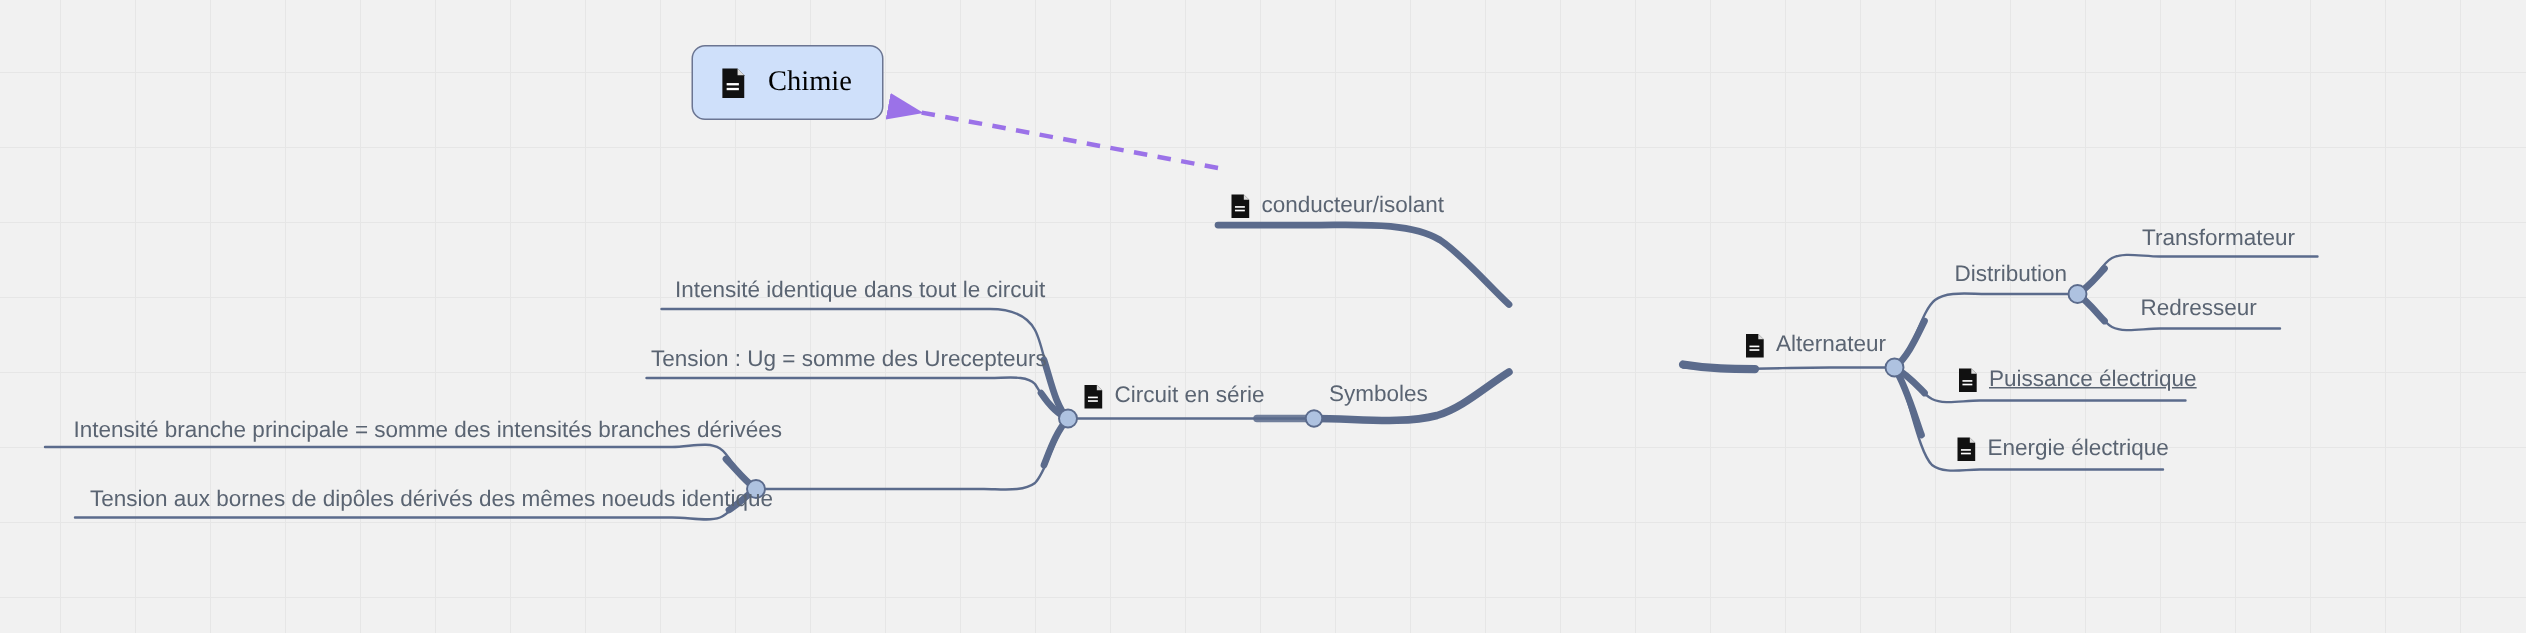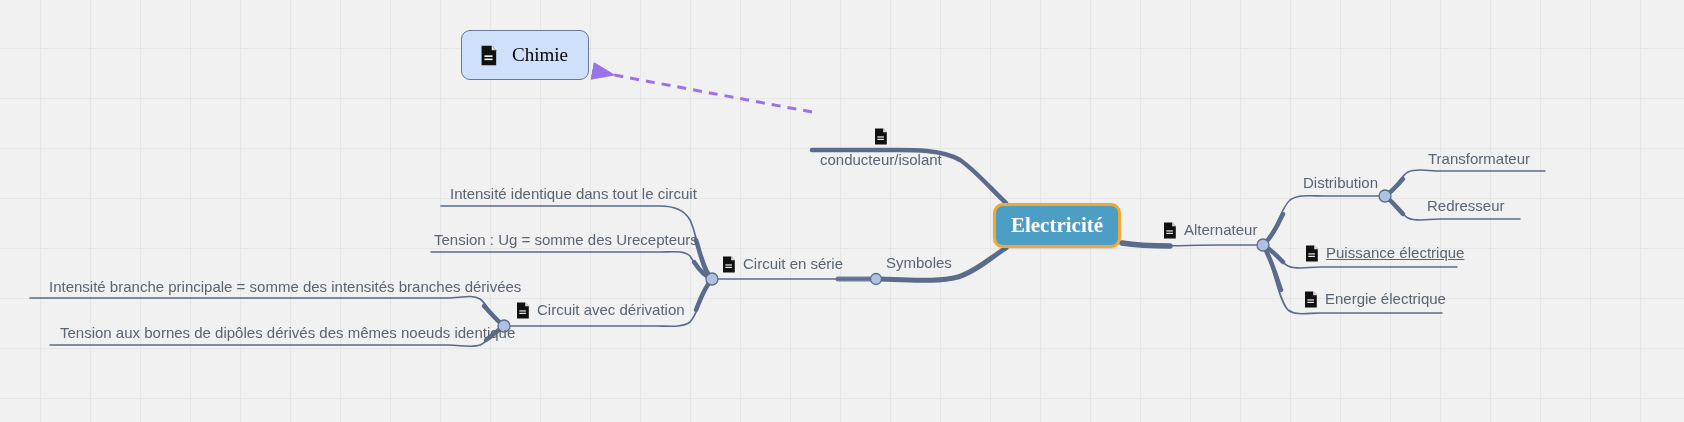--- a/index.html
+++ b/index.html
@@ -130,37 +130,34 @@
 
     <circle cx="876" cy="279" r="5.5" fill="#aec2e0" stroke="#5b6b8c" stroke-width="1.3"></circle>
     <circle cx="712" cy="279" r="6" fill="#aec2e0" stroke="#5b6b8c" stroke-width="1.3"></circle>
     <circle cx="504" cy="326" r="6" fill="#aec2e0" stroke="#5b6b8c" stroke-width="1.3"></circle>
     <circle cx="1263" cy="245" r="6" fill="#aec2e0" stroke="#5b6b8c" stroke-width="1.3"></circle>
     <circle cx="1385" cy="196" r="6" fill="#aec2e0" stroke="#5b6b8c" stroke-width="1.3"></circle>
 
     <path d="M 812 112 L 598 72" fill="none" stroke="#9b72e8" stroke-width="3" stroke-dasharray="9 7" stroke-linecap="butt" marker-end="url(#arrowhead)"></path>
   </svg>
 
-  <div class="root-node" style="left:993px; top:203px; width:128px; height:45px;">
-    <span>Electricité</span>
-  </div>
 
   <div class="chimie-node" style="left:461px; top:30px; width:128px; height:50px;">
     <span class="doc-icon">
       <svg viewBox="0 0 14 17" width="18" height="21">
         <path d="M1 0.6 h8.2 l3.6 3.6 v12.2 h-11.8 z" fill="#111111"></path>
         <path d="M9.2 0.6 v3.6 h3.6 z" fill="#ffffff" opacity="0.85"></path>
         <rect x="3.3" y="8.4" width="6.6" height="1.25" fill="#ffffff"></rect>
         <rect x="3.3" y="11" width="6.6" height="1.25" fill="#ffffff"></rect>
       </svg>
     </span>
     <span>Chimie</span>
   </div>
 
-  <div class="node-label" style="left:820px; top:128px;flex-direction:column;">
+  <div class="node-label" style="left:820px; top:128px;">
     <span class="doc-icon">
       <svg viewBox="0 0 14 17" width="14" height="17">
         <path d="M1 0.6 h8.2 l3.6 3.6 v12.2 h-11.8 z" fill="#111111"></path>
         <path d="M9.2 0.6 v3.6 h3.6 z" fill="#ffffff" opacity="0.85"></path>
         <rect x="3.3" y="8.4" width="6.6" height="1.1" fill="#ffffff"></rect>
         <rect x="3.3" y="10.8" width="6.6" height="1.1" fill="#ffffff"></rect>
       </svg>
     </span>
     <span>conducteur/isolant</span>
   </div>
@@ -230,31 +227,20 @@
   </div>
 
   <div class="node-label" style="left:434px; top:231px;">
     <span>Tension : Ug = somme des Urecepteurs</span>
   </div>
 
   <div class="node-label" style="left:450px; top:185px;">
     <span>Intensité identique dans tout le circuit</span>
   </div>
 
-  <div class="node-label" style="left:516px; top:301px;">
-    <span class="doc-icon">
-      <svg viewBox="0 0 14 17" width="14" height="17">
-        <path d="M1 0.6 h8.2 l3.6 3.6 v12.2 h-11.8 z" fill="#111111"></path>
-        <path d="M9.2 0.6 v3.6 h3.6 z" fill="#ffffff" opacity="0.85"></path>
-        <rect x="3.3" y="8.4" width="6.6" height="1.1" fill="#ffffff"></rect>
-        <rect x="3.3" y="10.8" width="6.6" height="1.1" fill="#ffffff"></rect>
-      </svg>
-    </span>
-    <span>Circuit avec dérivation</span>
-  </div>
 
   <div class="node-label" style="left:49px; top:278px;">
     <span>Intensité branche principale = somme des intensités branches dérivées</span>
   </div>
 
   <div class="node-label" style="left:60px; top:324px;">
     <span>Tension aux bornes de dipôles dérivés des mêmes noeuds identique</span>
   </div>
 
 </div>

